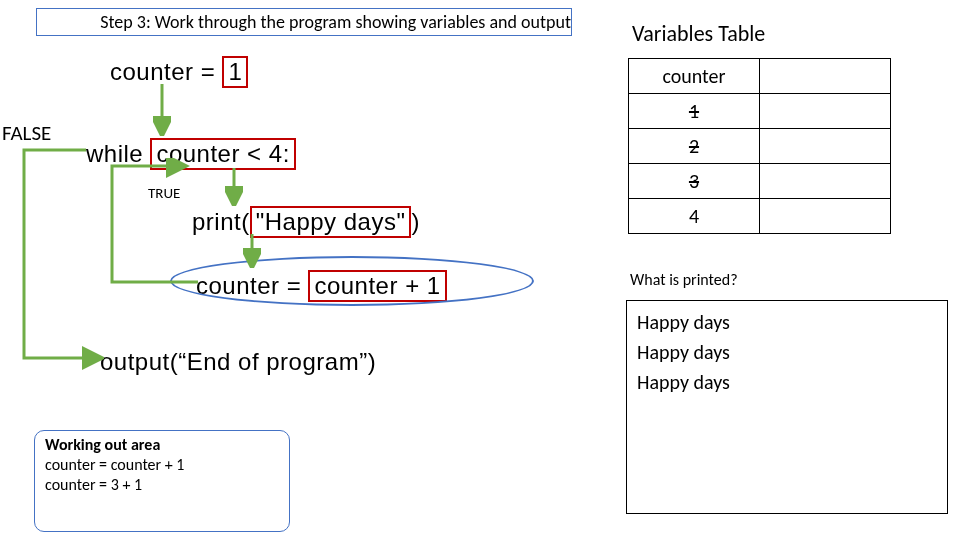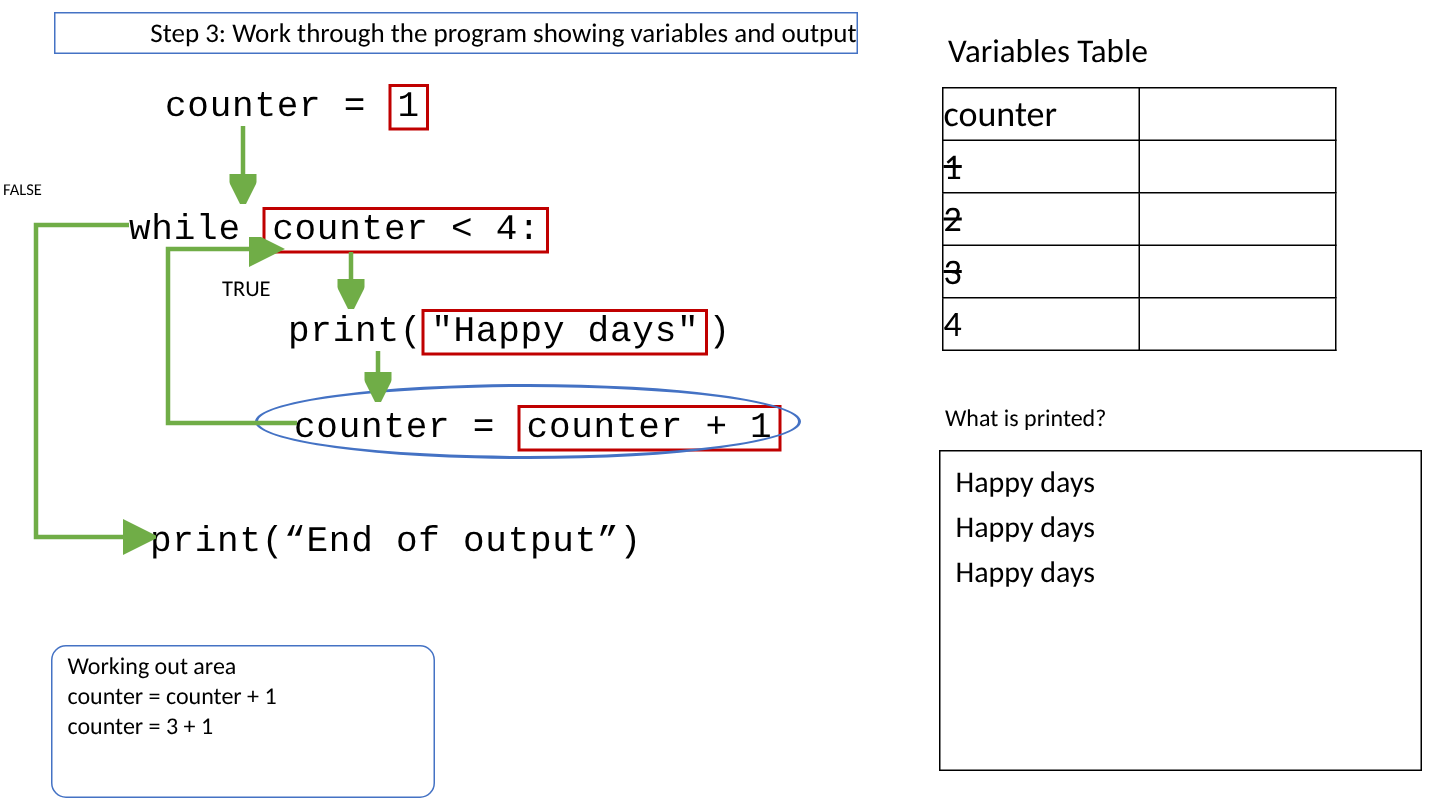--- a/index.html
+++ b/index.html
@@ -1,26 +1,26 @@
 <!DOCTYPE html>
 <html><head>
 <meta charset="utf-8">
 <style>
   html,body{margin:0;padding:0;width:960px;height:540px;font-family:"Calibri","Segoe UI",sans-serif;background:#fff;color:#000;overflow:hidden}
-  .mono{font-family:Liberation Mono, monospace;letter-spacing:.5px}
+  .mono{font-family:Liberation Sans, sans-serif;letter-spacing:.5px}
   .step-banner{position:absolute;left:36px;top:8px;width:534px;height:26px;border:1.5px solid #4472c4;text-align:right;line-height:26px;font-size:18px}
   .var-title{position:absolute;left:632px;top:20px;font-size:22px}
   .var-table{position:absolute;left:628px;top:58px;border-collapse:collapse}
-  .var-table td{border:1.5px solid #000;padding:0;font-size:24px}
+  .var-table td{border:1.5px solid #000;padding:0;text-align:center;font-size:20px}
   .var-table .c1{width:130px;height:34px}
   .var-table .c2{width:130px;height:34px}
   .strike{text-decoration:line-through}
   .code{position:absolute;font-size:24px}
   .redbox{border:2px solid #c00000;padding:0 4px;display:inline-block}
-  .false-lbl{position:absolute;left:2px;top:120px;font-size:11px}
+  .false-lbl{position:absolute;left:2px;top:120px;font-size:21px}
   .true-lbl{position:absolute;left:148px;top:184px;font-size:15px}
   .printed-q{position:absolute;left:630px;top:270px;font-size:16px}
   .printed-box{position:absolute;left:626px;top:300px;width:300px;height:200px;border:1.5px solid #000;padding:6px 10px;font-size:20px;line-height:30px}
   .work-box{position:absolute;left:34px;top:430px;width:234px;height:92px;border:1.5px solid #4472c4;border-radius:10px;padding:4px 10px;font-size:16px;line-height:20px}
   .ellipse{position:absolute;border:2px solid #4472c4;border-radius:50%}
   .arrow{position:absolute}
   .arrow svg{display:block}
 </style>
 </head>
 <body>
@@ -41,21 +41,21 @@
   <span>print(</span><span class="redbox">"Happy days"</span><span>)</span>
 </div>
 
 <div class="code mono" style="left:196px;top:270px">
   <span>counter =</span>
   <span class="redbox">counter + 1</span>
 </div>
 
 <div class="ellipse" style="left:170px;top:256px;width:360px;height:46px"></div>
 
-<div class="code mono" style="left:100px;top:348px">print(“End of output”)</div>
+<div class="code mono" style="left:100px;top:348px">output(“End of program”)</div>
 
 <div class="false-lbl">FALSE</div>
 <div class="true-lbl">TRUE</div>
 
 <div class="arrow" style="left:153px;top:84px">
   <svg width="18" height="52">
       <defs>
         <marker id="ah1" markerWidth="8" markerHeight="8" refX="4" refY="4" orient="auto">
           <path d="M0,0 L8,4 L0,8 Z" fill="#70ad47"></path>
         </marker>
@@ -111,16 +111,16 @@
   </table>
 
 <div class="printed-q">What is printed?</div>
 <div class="printed-box">
   <div>Happy days</div>
   <div>Happy days</div>
   <div>Happy days</div>
 </div>
 
 <div class="work-box">
-  <div style="font-weight:400">Working out area</div>
+  <div style="font-weight:700">Working out area</div>
   <div>counter = counter + 1</div>
   <div>counter = 3 + 1</div>
 </div>
 
 </body></html>

